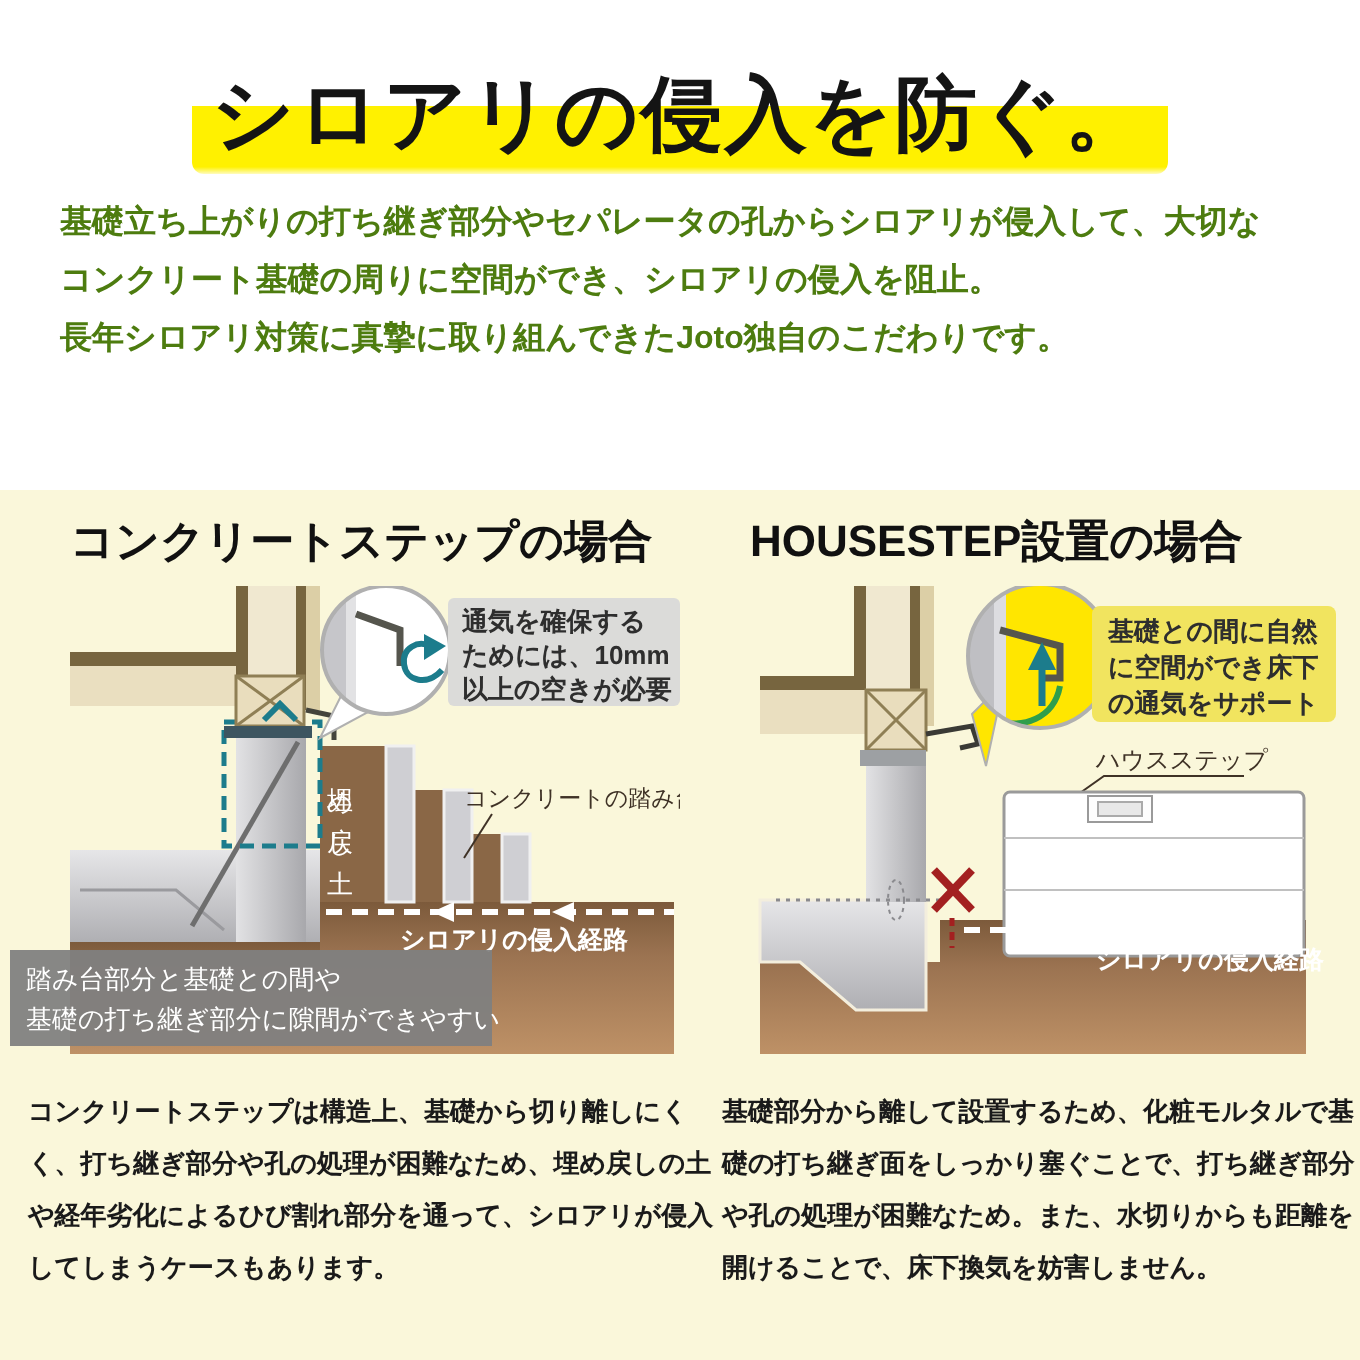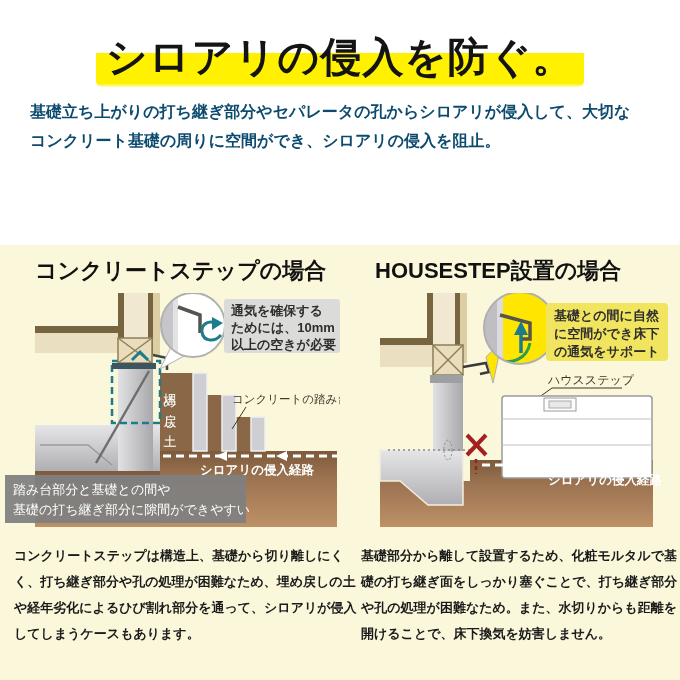--- a/index.html
+++ b/index.html
@@ -4,21 +4,21 @@
 <style>
   html,body{margin:0;padding:0;}
   .page{position:relative;width:680px;height:680px;background:#FFFFFF;overflow:hidden;
         font-family:"Liberation Sans","DejaVu Sans",sans-serif;color:#111;}
   .lower-bg{position:absolute;top:245px;left:0;width:680px;height:435px;background:#FAF7DA;}
   .title-wrap{position:absolute;top:16px;left:0;width:680px;text-align:center;margin-top:12px;}
   .main-title{display:inline-block;font-size:41px;font-weight:bold;letter-spacing:1px;color:#141414;
         padding:2px 10px;
         background:linear-gradient(180deg,rgba(255,241,0,0) 42%,#FFF100 42%,#FFF100 94%,rgba(255,241,0,0.25) 100%);
         border-radius:6px;}
-  .intro{position:absolute;top:97px;left:30px;font-size:16px;font-weight:600;line-height:29px;color:#0c4a6e;}
+  .intro{position:absolute;top:97px;left:30px;font-size:16px;font-weight:600;line-height:29px;color:#4d7c0f;}
   .intro span{display:block;white-space:nowrap;}
   .col-heading{position:absolute;top:256px;font-size:22px;font-weight:bold;color:#111;margin:0;}
   .col-heading.left{left:35px;}
   .col-heading.right{left:375px;}
   .diagram{position:absolute;top:293px;}
   .diagram.left{left:0px;}
   .diagram.right{left:350px;}
   .desc{position:absolute;top:537px;font-size:13px;font-weight:600;line-height:26px;color:#1A1A1A;margin:6px;}
   .desc.left{left:8px;width:344px;}
   .desc.right{left:355px;width:320px;}
@@ -31,20 +31,21 @@
 
   <div class="lower-bg"></div>
 
   <div class="title-wrap">
     <span class="main-title">シロアリの侵入を防ぐ。</span>
   </div>
 
   <div class="intro">
     <span>基礎立ち上がりの打ち継ぎ部分やセパレータの孔からシロアリが侵入して、大切な</span>
     <span>コンクリート基礎の周りに空間ができ、シロアリの侵入を阻止。</span>
+    <span>長年シロアリ対策に真摯に取り組んできたJoto独自のこだわりです。</span>
   </div>
 
   <h2 class="col-heading left">コンクリートステップの場合</h2>
   <h2 class="col-heading right">HOUSESTEP設置の場合</h2>
 
   <svg class="diagram left" width="340" height="240" viewBox="0 0 340 240">
     <defs>
       <linearGradient id="soilG" x1="0" y1="0" x2="0" y2="1">
         <stop offset="0" stop-color="#7C5A3B"></stop>
           <stop offset="0.35" stop-color="#9B7351"></stop>

